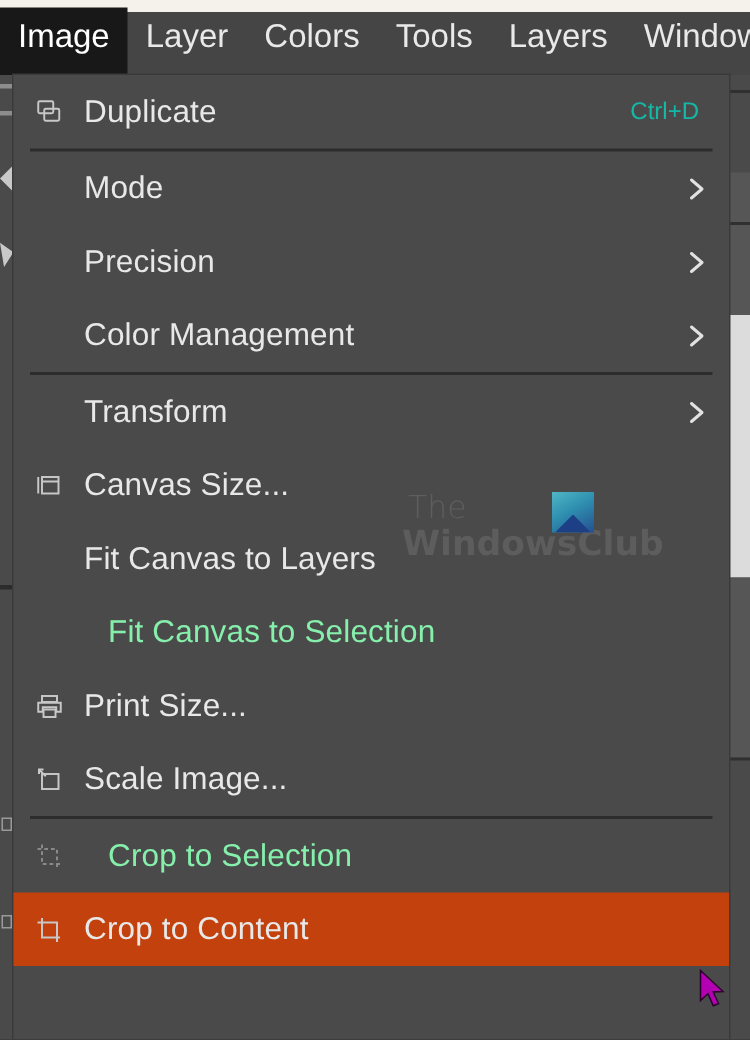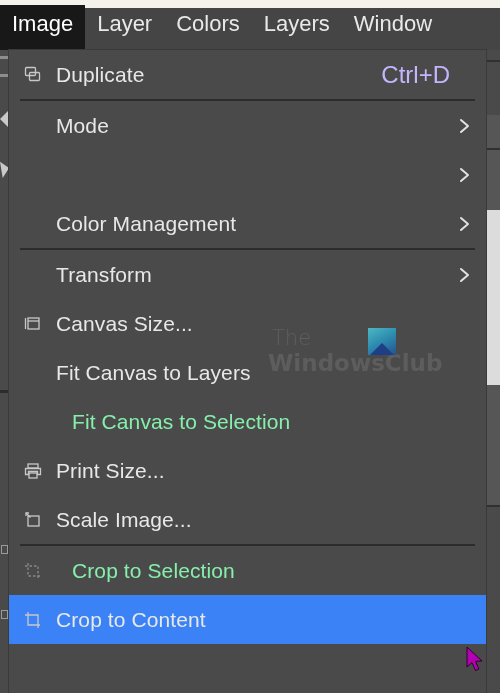--- a/index.html
+++ b/index.html
@@ -125,21 +125,21 @@
 
   .menu-item {
     position: relative;
     height: 49px;
     display: flex;
     align-items: center;
     box-sizing: border-box;
     text-align: center;
   }
   .menu-item.hl {
-    background: #3b82f6;
+    background: #c2410c;
   }
   .mi-icon {
     position: absolute;
     left: 13px;
     top: 50%;
     transform: translateY(-50%);
     width: 22px;
     height: 22px;
     display: flex;
     align-items: center;
@@ -150,23 +150,23 @@
     left: 47px;
     font-size: 21px;
     color: #e8e8e8;
     white-space: nowrap;
     letter-spacing: 0.1px;
   }
   .menu-item.disabled .mi-label { color: #86efac; margin-left: 16px; }
   .menu-item.disabled .mi-icon { opacity: 0.5; }
   .mi-accel {
     position: absolute;
-    right: 36px;
-    font-size: 24px;
-    color: #c4b5fd;
+    right: 20px;
+    font-size: 16px;
+    color: #14b8a6;
     white-space: nowrap;
   }
   .mi-arrow {
     position: absolute;
     right: 14px;
     width: 14px;
     height: 18px;
     color: #e2e2e2;
   }
   .mi-arrow svg { display: block; }
@@ -241,20 +241,21 @@
 
 <div id="app">
 
   <div class="top-strip"></div>
 
   <div class="menubar"></div>
   <div class="menubar-items" id="menubar-items">
       <div class="menu-title active">Image</div>
       <div class="menu-title">Layer</div>
       <div class="menu-title">Colors</div>
+      <div class="menu-title">Tools</div>
       <div class="menu-title">Layers</div>
       <div class="menu-title">Window</div>
     </div>
 
   <div class="bg-left-strip">
     <div class="tick" style="top:6px;"></div>
     <div class="tick" style="top:24px;"></div>
     <div class="glyph" style="top:60px;"></div>
     <div class="glyph down" style="top:110px;"></div>
     <div class="tick" style="top:340px; background:#2c2c2c;"></div>
@@ -287,20 +288,21 @@
       <div class="separator"></div>
       <div class="menu-item">
         <span class="mi-label">Mode</span>
         <span class="mi-arrow">
           <svg width="14" height="18" viewBox="0 0 14 18">
             <polyline points="3,3 10,9 3,15" fill="none" stroke="#e2e2e2" stroke-width="2" stroke-linecap="round" stroke-linejoin="round"></polyline>
           </svg>
         </span>
       </div>
       <div class="menu-item">
+        <span class="mi-label">Precision</span>
         <span class="mi-arrow">
           <svg width="14" height="18" viewBox="0 0 14 18">
             <polyline points="3,3 10,9 3,15" fill="none" stroke="#e2e2e2" stroke-width="2" stroke-linecap="round" stroke-linejoin="round"></polyline>
           </svg>
         </span>
       </div>
       <div class="menu-item">
         <span class="mi-label">Color Management</span>
         <span class="mi-arrow">
           <svg width="14" height="18" viewBox="0 0 14 18">

